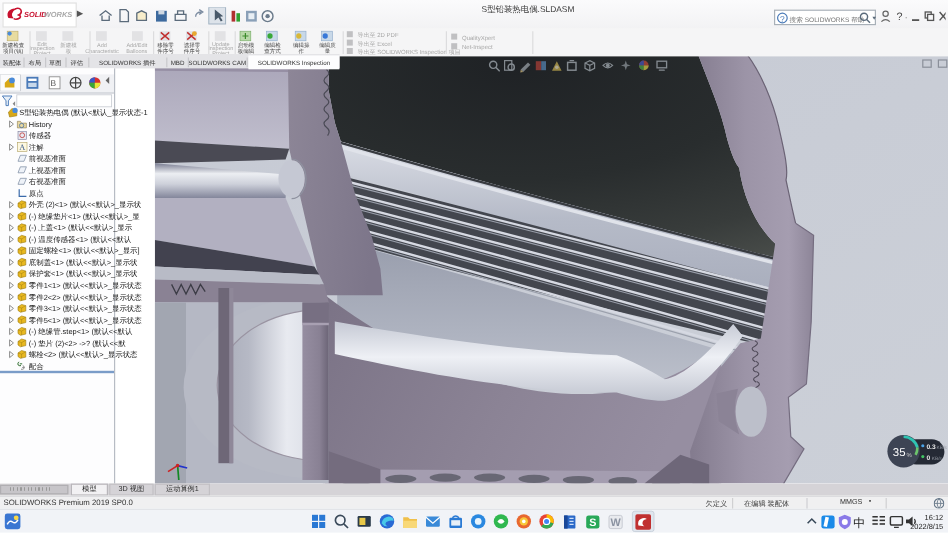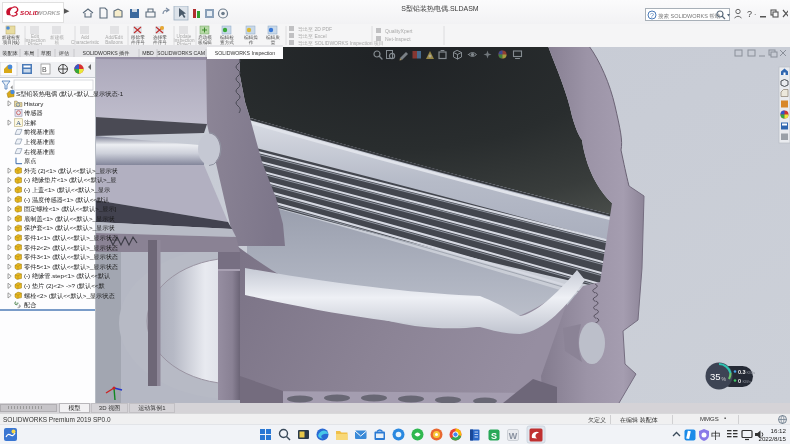--- a/index.html
+++ b/index.html
@@ -3,21 +3,21 @@
 <meta charset="utf-8">
 <style>
   html,body{margin:0;padding:0;}
   body{width:790px;height:444px;overflow:hidden;font-family:"Liberation Sans",sans-serif;position:relative;background:#fff;}
   .abs{position:absolute;}
   .t7{font-size:7px;line-height:8px;}
 </style>
 </head>
 <body>
 
-<div class="abs" style="left:95px;top:46px;width:623px;height:357px;z-index:1;">
+<div class="abs" style="left:95px;top:46px;width:623px;height:357px;z-index:1;padding-left:34px;">
 <svg width="695" height="357" viewBox="0 0 695 357">
 <defs>
   <linearGradient id="bg" x1="0" y1="0" x2="1" y2="1">
     <stop offset="0" stop-color="#c6cad4"></stop>
           <stop offset="1" stop-color="#ccd0d8"></stop>
   </linearGradient>
   <radialGradient id="dome" cx="0.40" cy="0.05" r="1.1">
     <stop offset="0" stop-color="#1f2225"></stop>
           <stop offset="0.5" stop-color="#292d2e"></stop>
           <stop offset="0.8" stop-color="#383c3b"></stop>

